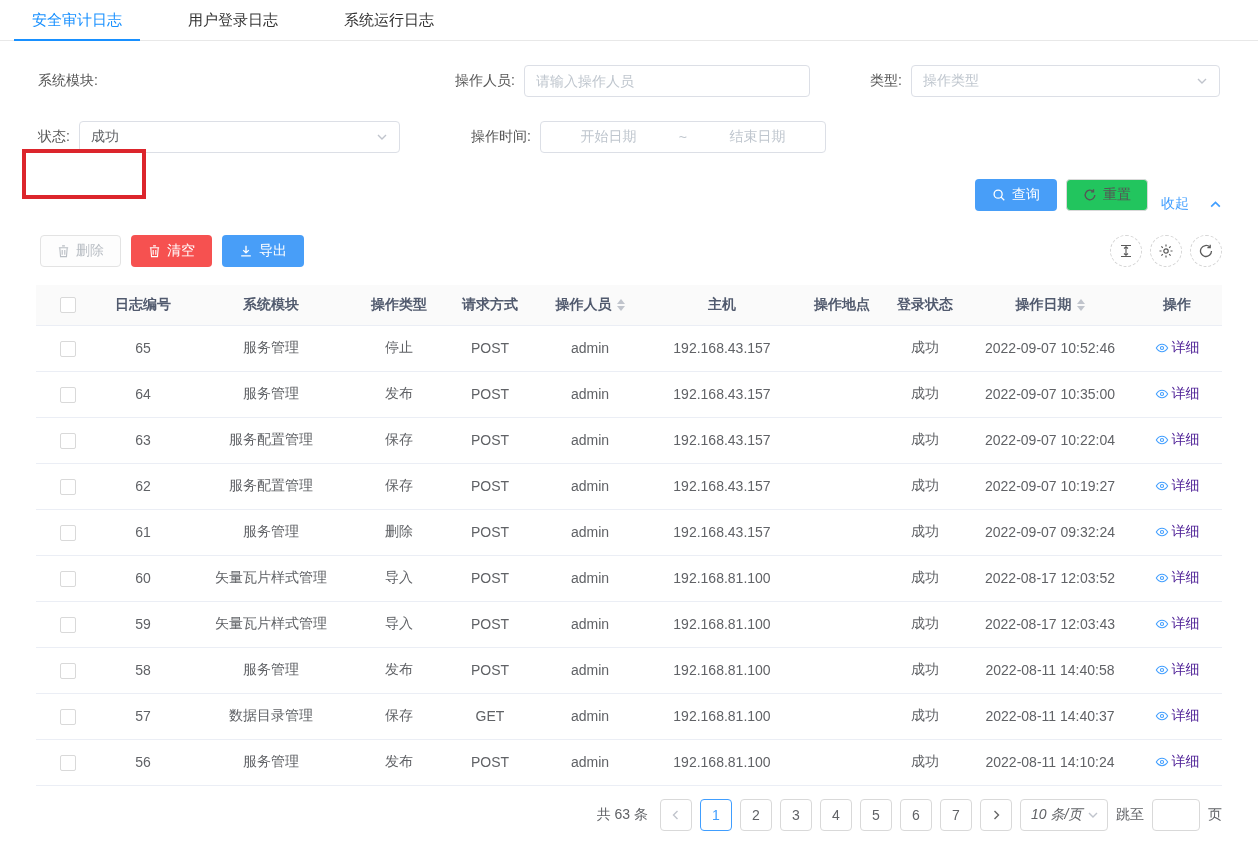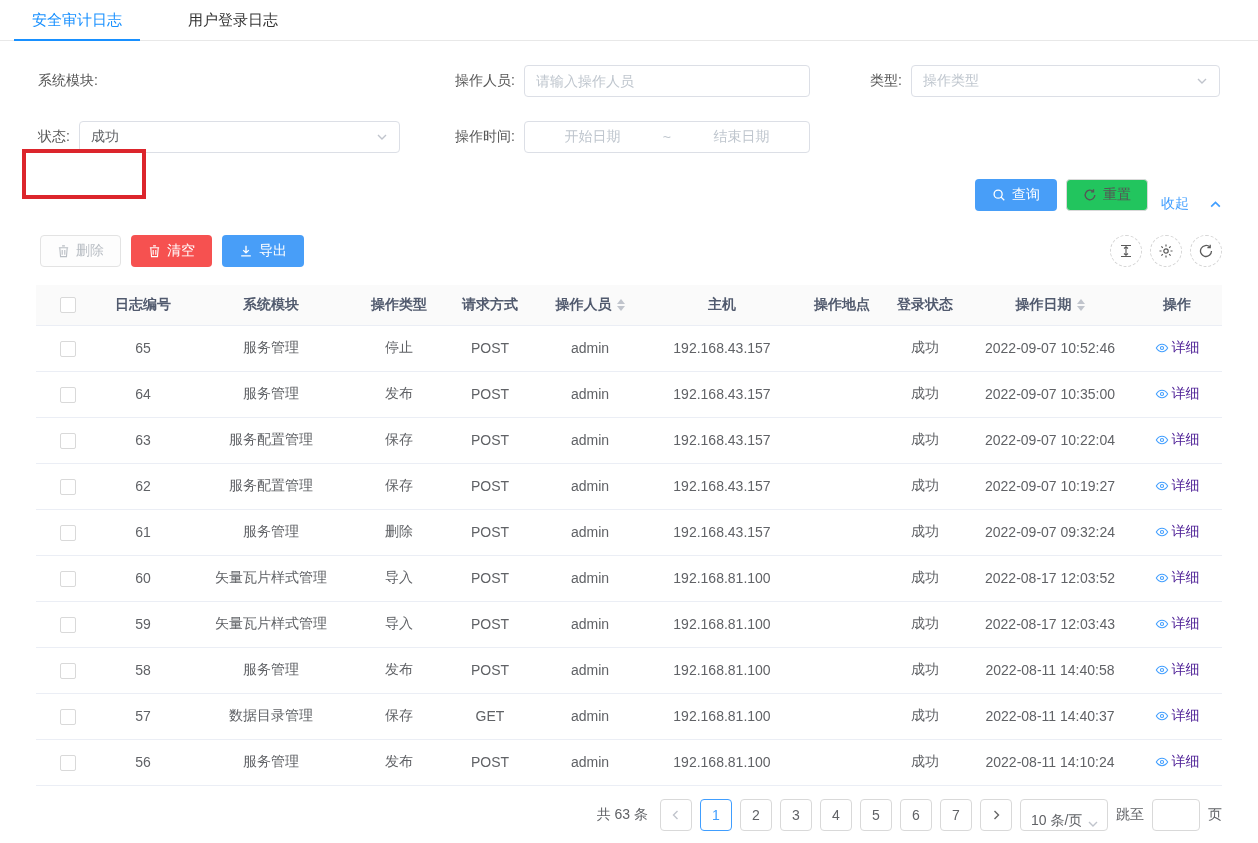--- a/index.html
+++ b/index.html
@@ -59,30 +59,31 @@
   .sorter .up { border-bottom:5px solid #c0c4cc; }
   .sorter .down { border-top:5px solid #c0c4cc; }
   .cbx { width:16px; height:16px; border:1px solid #d9d9d9; border-radius:2px; background:#fff; display:inline-block; vertical-align:middle; cursor:pointer; }
   .detail-link { color:#4c1d95; cursor:pointer; display:inline-flex; align-items:center; gap:3px; }
   
   .pagination { display:flex; justify-content:flex-end; align-items:center; padding-right:36px; margin-top:13px; gap:8px; }
   .pg-total { color:#606266; margin-right:4px; }
   .pg-btn { min-width:32px; height:32px; border:1px solid #d9d9d9; border-radius:4px; background:#fff; display:inline-flex; align-items:center; justify-content:center; font-size:14px; color:#606266; cursor:pointer; }
   .pg-btn.active { border-color:#409eff; color:#409eff; }
   .pg-btn.disabled { color:#c0c4cc; cursor:not-allowed; }
-  .pg-size { width:88px; height:32px; border:1px solid #d9d9d9; border-radius:4px; display:inline-flex; align-items:flex-end; justify-content:space-between; padding:0 8px 0 10px; color:#606266; cursor:pointer; background:#fff; }
+  .pg-size { width:88px; height:32px; border:1px solid #d9d9d9; border-radius:4px; display:inline-flex; align-items:center; justify-content:space-between; padding:0 8px 0 10px; color:#606266; cursor:pointer; background:#fff;font-style:italic; }
   .pg-jump-input { width:48px; height:32px; border:1px solid #d9d9d9; border-radius:4px; text-align:center; font-size:14px; color:#606266; outline:none; font-family:inherit; }
   .pg-text { color:#606266; }
 </style>
 </head>
 <body>
 
 <div class="tabbar">
   <div class="tab active">安全审计日志</div>
   <div class="tab">用户登录日志</div>
+  <div class="tab">系统运行日志</div>
 </div>
 
 <div class="filter-area">
   <div class="annotation-box"></div>
   <div class="f-row">
     <div class="f-item f-item-1">
       <span class="f-label">系统模块:</span>
     </div>
     <div class="f-item f-item-2">
       <span class="f-label">操作人员:</span>
@@ -93,21 +94,21 @@
     <div class="f-item f-item-3">
       <span class="f-label">类型:</span>
       <div class="f-control">
         <span class="select-placeholder">操作类型</span>
         <svg class="chevron" viewBox="0 0 12 12">
             <polyline points="2,4 6,8 10,4" fill="none" stroke="#c0c4cc" stroke-width="1.4"></polyline>
           </svg>
       </div>
     </div>
   </div>
-  <div class="f-row" style="margin-bottom:6px;">
+  <div class="f-row" style="margin-bottom:6px;gap:16px;">
     <div class="f-item f-item-1">
       <span class="f-label">状态:</span>
       <div class="f-control">
         <span class="select-value">成功</span>
         <svg class="chevron" viewBox="0 0 12 12">
             <polyline points="2,4 6,8 10,4" fill="none" stroke="#c0c4cc" stroke-width="1.4"></polyline>
           </svg>
       </div>
     </div>
     <div class="f-item f-item-2">

